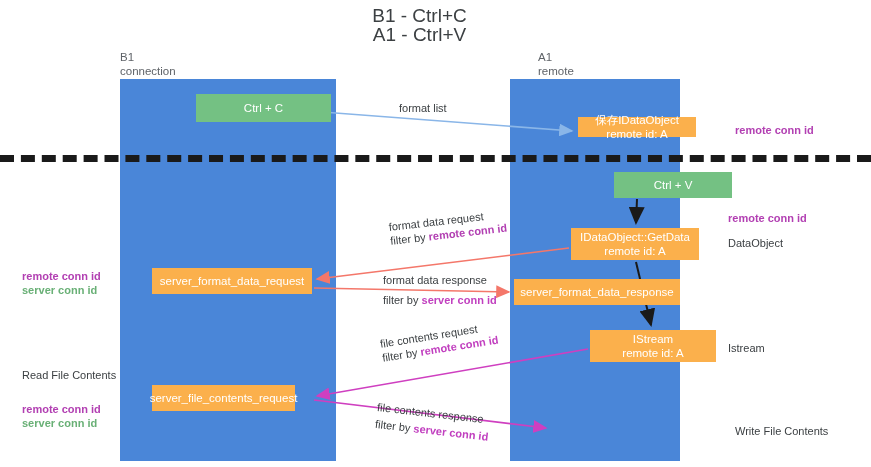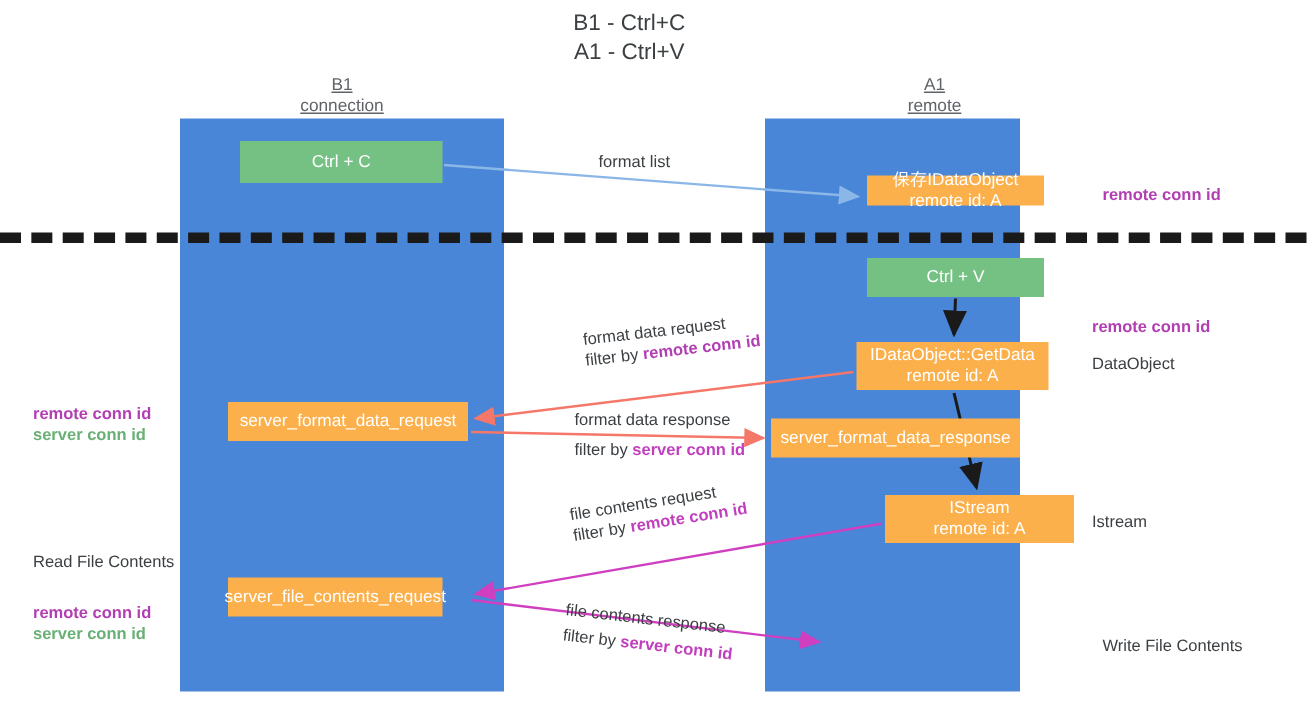--- a/index.html
+++ b/index.html
@@ -7,25 +7,25 @@
     width:871px;height:467px;position:relative;overflow:hidden;
     font-family:"Liberation Sans","DejaVu Sans",sans-serif;
     color:#3c4043;
   }
   #stage{position:absolute;left:0;top:0;width:871px;height:467px;}
   svg#wires{position:absolute;left:0;top:0;width:871px;height:467px;pointer-events:none;}
 
   
   .title{
     position:absolute;left:0;top:6px;width:839px;text-align:center;
-    font-size:15px;line-height:19px;color:#3c4043;
-  }
-
-  
-  .lane-head{position:absolute;text-align:center;font-size:11.5px;line-height:14px;color:#5f6368;text-decoration:underline;}
+    font-size:19px;line-height:19px;color:#3c4043;
+  }
+
+  
+  .lane-head{position:absolute;font-size:11.5px;line-height:14px;color:#5f6368;}
   .lane-head .t1{display:block;}
   .lane-head .t2{display:block;}
 
   
   .lane{position:absolute;background:#4a86d8;}
   #lane-b1{left:120px;top:79px;width:216px;height:382px;}
   #lane-a1{left:510px;top:79px;width:170px;height:382px;}
 
   
   .divider{
@@ -33,21 +33,21 @@
     border-top:7px dashed #1a1a1a;
   }
 
   
   .node{
     position:absolute;box-sizing:border-box;
     display:flex;flex-direction:column;align-items:center;justify-content:center;
     color:#ffffff;font-size:11.5px;line-height:14px;text-align:center;
   }
   .node .l2{display:block;}
-  .green{background:#74c183;}
+  .green{background:#74c183;margin-left:36px;}
   .orange{background:#fbb04c;}
 
   
   #n-ctrlc{left:160px;top:94px;width:135px;height:28px;}
   #n-ctrlv{left:578px;top:172px;width:118px;height:26px;}
   #n-save-ido{left:578px;top:117px;width:118px;height:20px;}
   #n-getdata{left:571px;top:228px;width:128px;height:32px;}
   #n-sfdreq{left:152px;top:268px;width:160px;height:26px;}
   #n-sfdresp{left:514px;top:279px;width:166px;height:26px;}
   #n-istream{left:590px;top:330px;width:126px;height:32px;}

